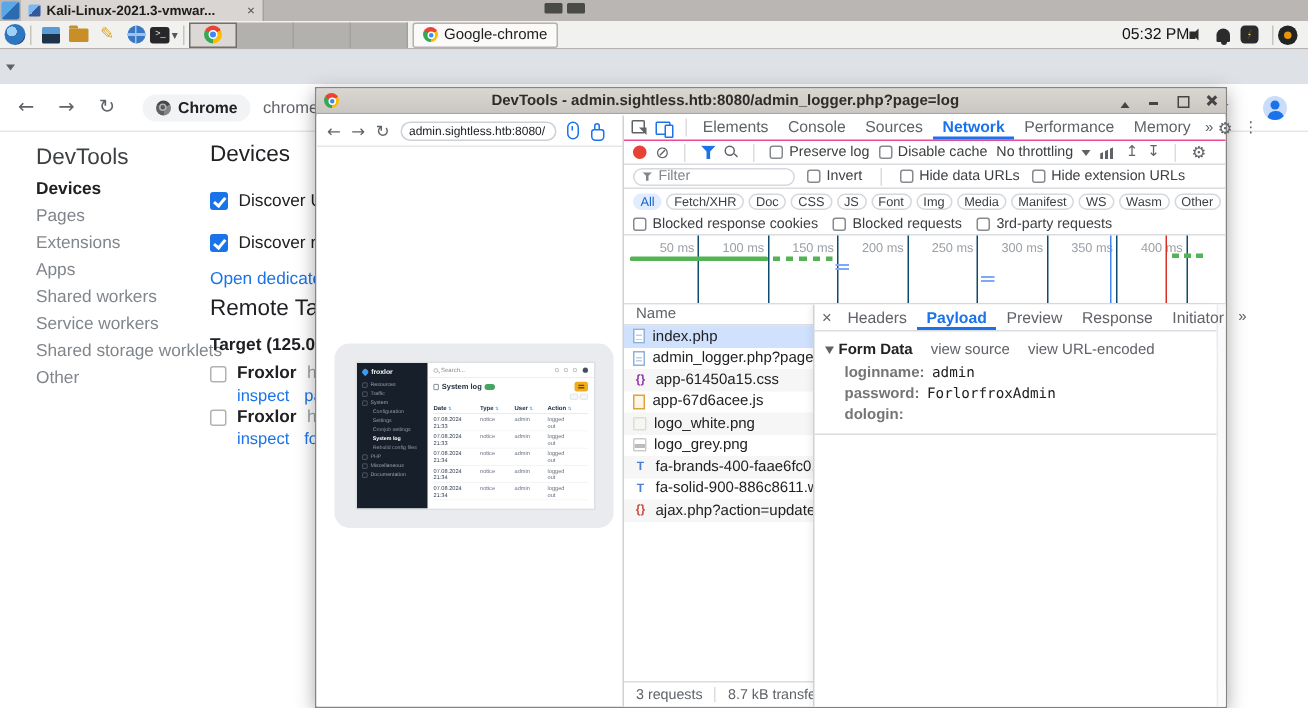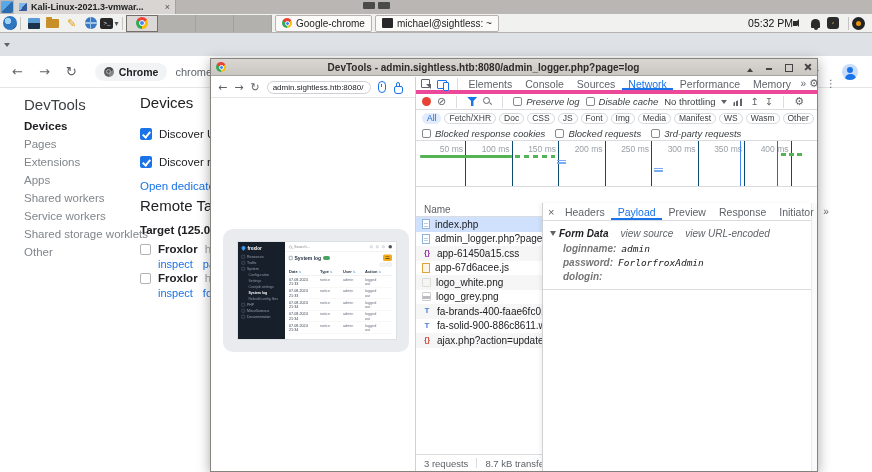--- a/index.html
+++ b/index.html
@@ -168,46 +168,46 @@
   .fx-pagbtn{width:11px;height:8px;border:1px solid #d8dde2;background:#f4f6f8;border-radius:2px;}
   .fx-table{margin:0 8px;}
   .fx-thead{display:flex;border-bottom:1px solid #e3e3e3;padding:3px 0;font-size:8px;font-weight:bold;color:#1f2d3d;}
   .fx-th::after{content:"⇅";font-size:6px;color:#3d9be9;margin-left:2px;font-weight:normal;font-family:"DejaVu Sans",sans-serif;}
   .fx-c1{width:62px;}.fx-c2{width:46px;}.fx-c3{width:44px;}.fx-c4{width:34px;}
   .fx-row{display:flex;border-bottom:1px solid #f1f1f1;padding:2px 0;font-size:7.5px;color:#6b7280;}
   .fx-row .fx-c1{color:#374151;width:58px;margin-right:4px;}
 
   
   .dt-pane{position:absolute;left:204px;top:18px;right:0;bottom:0;border-left:1px solid #cfd1d4;background:#fff;}
-  .dt-tabs{height:17px;border-bottom:4px solid #ec4899;display:flex;align-items:center;padding:0 5px;}
+  .dt-tabs{height:17px;border-bottom:1px solid #ec4899;display:flex;align-items:center;padding:0 5px;}
   .ic-inspect{width:10px;height:10px;position:relative;margin-right:6px;flex:0 0 auto;}
   .ic-inspect::before{content:"";position:absolute;left:0;top:0;width:7px;height:7px;border:1px solid #5f6368;border-radius:1px;}
   .ic-inspect::after{content:"";position:absolute;right:0;bottom:0;width:0;height:0;
     border-left:5px solid #5f6368;border-bottom:5px solid transparent;transform:rotate(90deg);}
   .ic-device{width:12px;height:10px;position:relative;margin-right:4px;flex:0 0 auto;}
   .ic-device::before{content:"";position:absolute;left:0;top:1px;width:8px;height:7px;border:1.2px solid #1a73e8;border-radius:1px;}
   .ic-device::after{content:"";position:absolute;right:0;top:3px;width:4px;height:7px;border:1.2px solid #1a73e8;border-radius:1px;background:#fff;}
   .dt-vdiv{width:1px;height:12px;background:#dadce0;margin:0 4px;flex:0 0 auto;}
   .dtab{height:100%;display:flex;align-items:center;padding:0 6.5px;font-size:10.5px;color:#5f6368;white-space:nowrap;}
-  .dtab.sel{color:#1a73e8;box-shadow:inset 0 -2px 0 #1a73e8;}
+  .dtab.sel{color:#1a73e8;box-shadow:inset 0 -2px 0 #1a73e8;font-weight:bold;}
   .dt-more{font-size:10px;color:#5f6368;padding:0 3px;}
   .dt-right-ic{margin-left:auto;display:flex;align-items:center;gap:7px;padding-right:2px;}
   .ic-gear{font-size:11px;color:#5f6368;font-family:"DejaVu Sans",sans-serif;line-height:1;}
   .ic-dots{font-size:10px;color:#5f6368;}
   .dt-netbar{height:16px;border-bottom:1px solid #dadce0;display:flex;align-items:center;gap:6px;padding:0 6px;
     font-size:9.5px;color:#3c4043;white-space:nowrap;}
   .ic-record{width:9px;height:9px;border-radius:50%;background:#e84135;flex:0 0 auto;}
   .ic-clear{font-size:11px;color:#5f6368;line-height:1;font-family:"DejaVu Sans",sans-serif;}
   .ic-funnel{width:10px;height:9px;background:#1a73e8;flex:0 0 auto;
     clip-path:polygon(0 0,100% 0,62% 45%,62% 100%,38% 100%,38% 45%);}
   .ic-search{width:9px;height:9px;position:relative;flex:0 0 auto;}
   .ic-search::before{content:"";position:absolute;left:0;top:0;width:5px;height:5px;border:1.3px solid #5f6368;border-radius:50%;}
   .ic-search::after{content:"";position:absolute;left:6px;top:6px;width:3px;height:1.3px;background:#5f6368;transform:rotate(45deg);}
   .cb{width:9px;height:9px;border:1px solid #878a8d;border-radius:2px;background:#fff;flex:0 0 auto;}
-  .cb-row{display:flex;align-items:center;gap:4px;font-style:italic;}
+  .cb-row{display:flex;align-items:center;gap:4px;}
   .dd-caret{width:0;height:0;border:3px solid transparent;border-top:4px solid #5f6368;margin-top:3px;}
   .ic-signal{width:11px;height:9px;position:relative;flex:0 0 auto;}
   .ic-signal::before{content:"";position:absolute;left:0;bottom:0;width:11px;height:9px;
     background:linear-gradient(90deg,#5f6368 0 2px,transparent 2px 3.5px,#5f6368 3.5px 5.5px,transparent 5.5px 7px,#5f6368 7px 9px,transparent 9px);
     clip-path:polygon(0 60%,100% 0,100% 100%,0 100%);}
   .ic-updown{font-size:10px;color:#5f6368;font-family:"DejaVu Sans",sans-serif;line-height:1;}
   .dt-filterbar{height:16px;border-bottom:1px solid #dadce0;display:flex;align-items:center;gap:8px;padding:0 6px;
     font-size:9.5px;color:#3c4043;white-space:nowrap;}
   .filter-box{width:108px;height:12px;border:1px solid #d5d8dc;border-radius:7px;display:flex;align-items:center;gap:4px;
     padding:0 5px;color:#80868b;}
@@ -256,21 +256,21 @@
   .dt-status{position:absolute;left:0;right:0;bottom:0;height:17px;border-top:1px solid #dadce0;background:#fff;
     display:flex;align-items:center;gap:8px;padding:0 8px;font-size:9.5px;color:#5f6368;white-space:nowrap;}
   .st-div{width:1px;height:10px;background:#dadce0;}
   .scroll-strip{position:absolute;right:0;top:126px;bottom:0;width:6px;background:#fafafa;border-left:1px solid #ebebeb;}
 
   
   .payload{position:absolute;left:126px;right:6px;top:126px;bottom:0;background:#fff;
     border-left:1px solid #cfd1d4;box-shadow:-2px 0 4px rgba(0,0,0,.06);}
   .pl-tabs{height:18px;border-bottom:1px solid #dadce0;display:flex;align-items:center;padding:0 5px;}
   .pl-close{font-size:11px;color:#5f6368;margin-right:4px;}
-  .pl-body{padding:5px 0;font-style:italic;}
+  .pl-body{padding:5px 0;}
   .pl-formline{display:flex;align-items:center;padding:2px 7px;gap:0;}
   .pl-arrow{width:0;height:0;border:3.5px solid transparent;border-top:5px solid #5f6368;margin:3px 3px 0 0;}
   .pl-form-label{font-size:10px;font-weight:bold;color:#202124;}
   .pl-link{font-size:10px;color:#5f6368;margin-left:12px;}
   .pl-field{display:flex;align-items:baseline;padding:1.5px 0 1.5px 20px;}
   .pl-key{font-size:10px;font-weight:bold;color:#757575;}
   .pl-val{font-size:9.5px;color:#202124;font-family:"DejaVu Sans Mono",monospace;margin-left:5px;}
   .pl-divider{border-top:1px solid #dadce0;margin-top:6px;}
 </style>
 </head>
@@ -311,24 +311,20 @@
     <div class="p-sep"></div>
     <div class="chrome-launcher">
         <span class="clogo"></span>
       </div>
     <div class="slot"></div>
     <div class="slot"></div>
     <div class="slot"></div>
     <div class="win-btn">
       <span class="clogo small"></span>
       <span>Google-chrome</span>
-    </div>
-    <div class="win-btn">
-      <span class="ic-term2"></span>
-      <span>michael@sightless: ~</span>
     </div>
     <div class="p-spacer"></div>
     <span class="clock">05:32 PM</span>
     <span class="ic-speaker"></span>
     <span class="ic-bell"></span>
     <span class="ic-batt"></span>
     <div class="p-sep"></div>
     <span class="ic-user"></span>
   </div>
 
@@ -556,20 +552,39 @@
             <span>Disable cache</span>
           </span>
         <span>No throttling</span>
         <span class="dd-caret"></span>
         <span class="ic-signal"></span>
         <span class="ic-updown">↥</span>
         <span class="ic-updown">↧</span>
         <span class="dt-vdiv"></span>
         <span class="ic-gear">⚙</span>
       </div>
+      <div class="dt-filterbar">
+        <span class="filter-box">
+          <span class="ic-funnel-sm"></span>
+          <span>Filter</span>
+        </span>
+        <span class="cb-row">
+            <span class="cb"></span>
+            <span>Invert</span>
+          </span>
+        <span class="dt-vdiv"></span>
+        <span class="cb-row">
+            <span class="cb"></span>
+            <span>Hide data URLs</span>
+          </span>
+        <span class="cb-row">
+            <span class="cb"></span>
+            <span>Hide extension URLs</span>
+          </span>
+      </div>
       <div class="dt-pills">
 
       <span class="pill sel">All</span>
           <span class="pill">Fetch/XHR</span>
           <span class="pill">Doc</span>
           <span class="pill">CSS</span>
           <span class="pill">JS</span>
           <span class="pill">Font</span>
           <span class="pill">Img</span>
           <span class="pill">Media</span>

